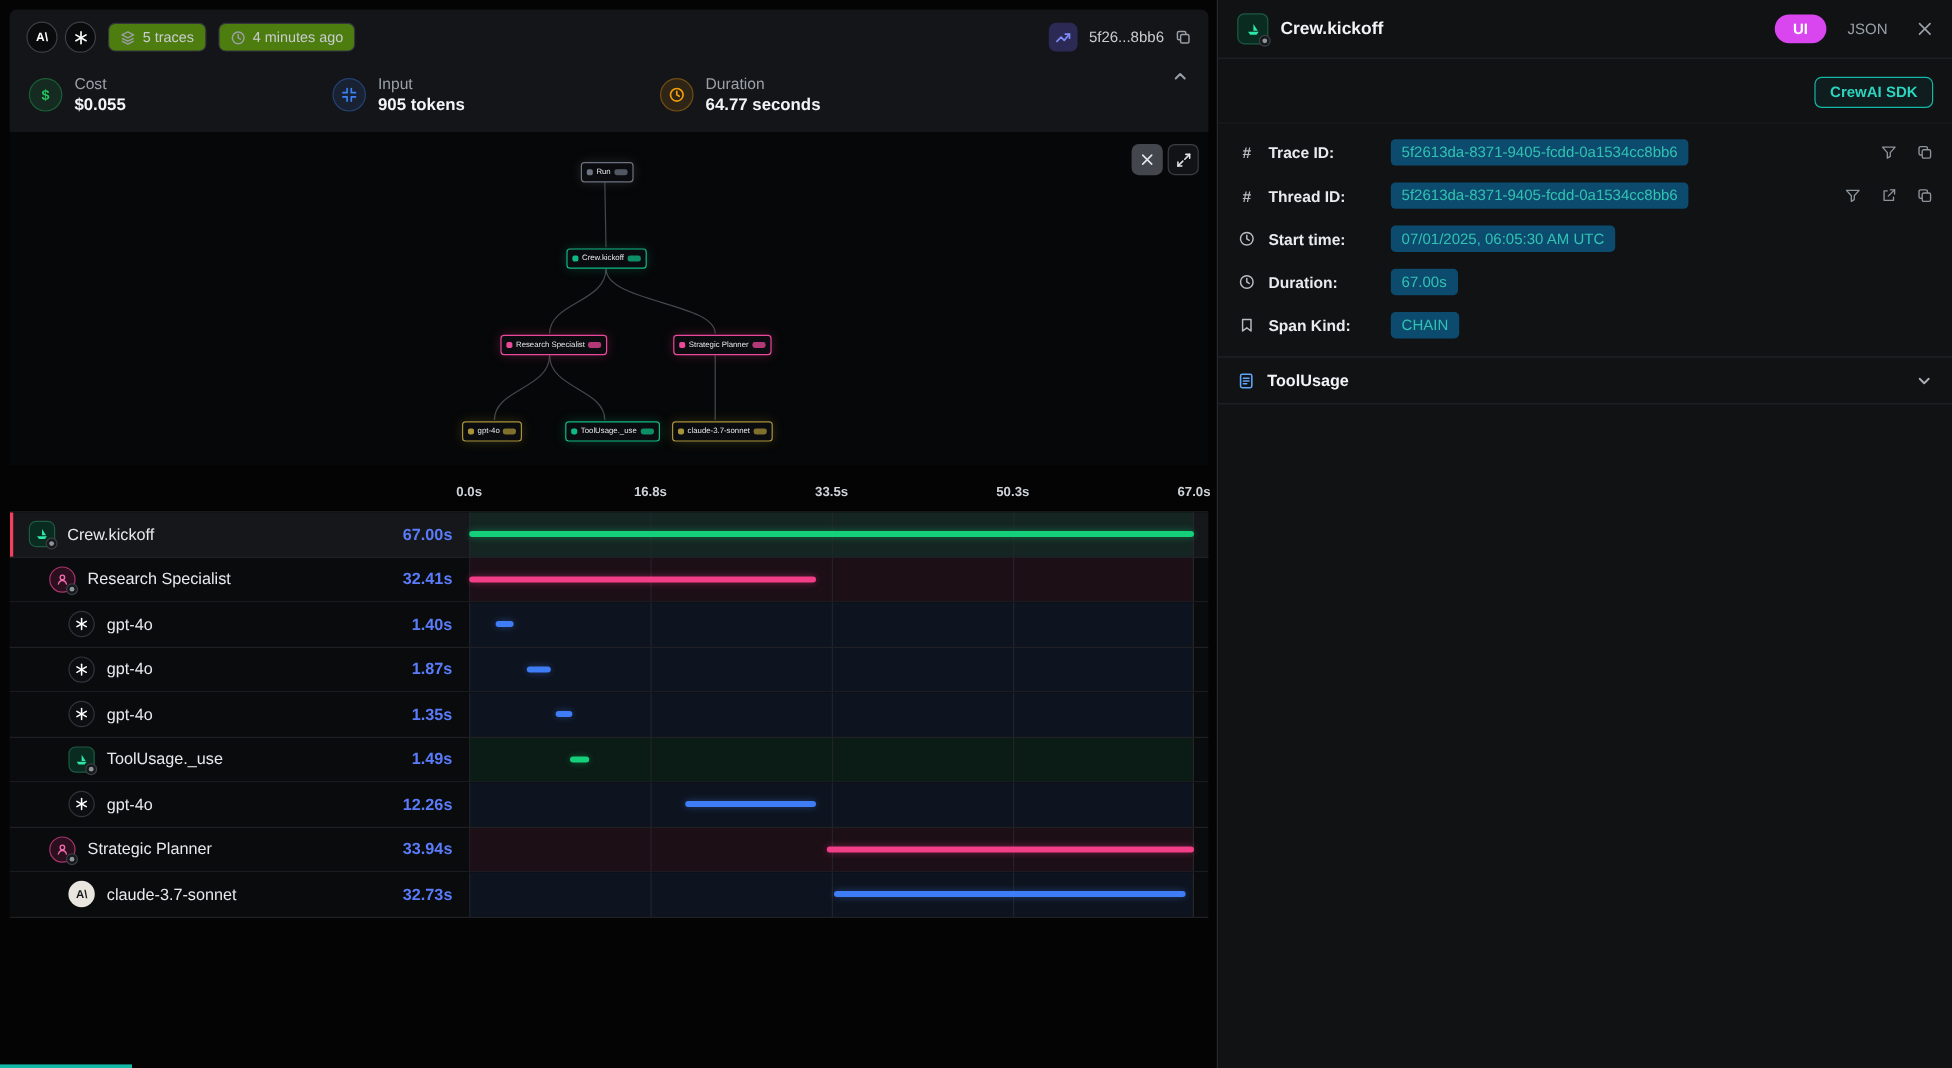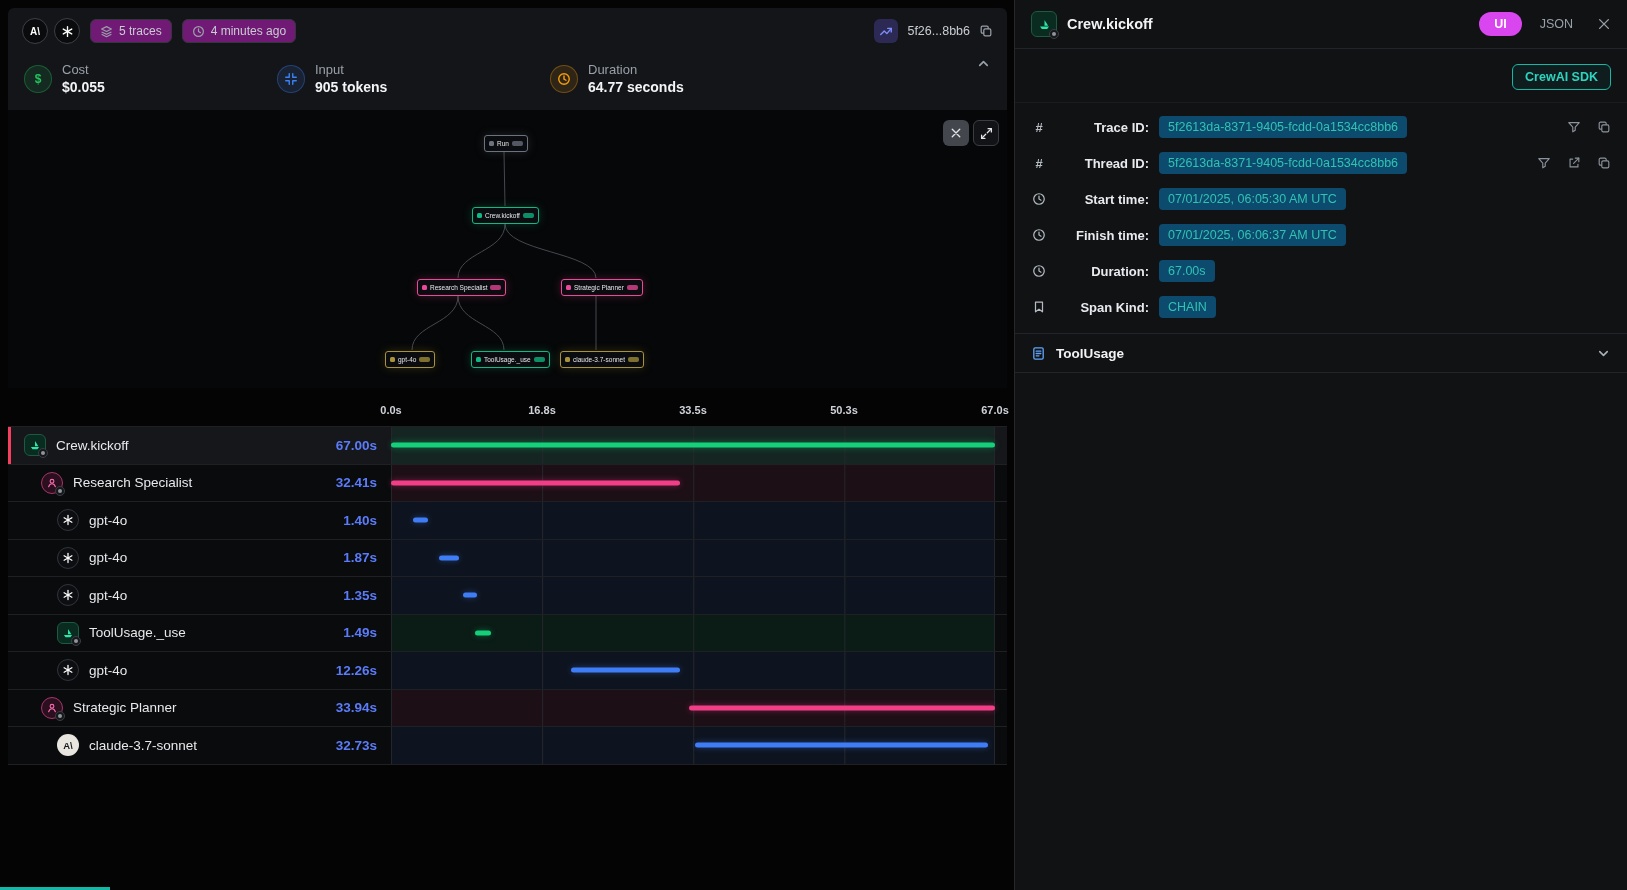--- a/index.html
+++ b/index.html
@@ -8,21 +8,21 @@
        font-family:"Liberation Sans","DejaVu Sans",sans-serif;color:#e7e9ec;}
   button{background:none;border:none;font:inherit;cursor:pointer;padding:0;color:inherit;}
   svg{display:block;}
 
   
   .top-block{position:absolute;left:8px;top:8px;width:999px;background:#141519;border-radius:6px 6px 0 0;}
   .hdr{height:46px;display:flex;align-items:center;gap:10px;padding:0 14px;}
   .logo-circle{width:26px;height:26px;border-radius:50%;background:#0a0b0d;border:1px solid #3c4046;
       display:flex;align-items:center;justify-content:center;color:#fff;font-weight:700;font-size:10px;flex:none;}
   .logo-circle + .logo-circle{margin-left:-4px;}
-  .chip{height:24px;display:flex;align-items:center;gap:6px;padding:0 9px;background:#701a75;
+  .chip{height:24px;display:flex;align-items:center;gap:6px;padding:0 9px;background:#4d7c0f;
       border:1px solid #33373d;border-radius:6px;font-size:12px;color:#c9cdd2;}
   .chip-ic{color:#9aa0a8;display:flex;}
   .hdr-right{margin-left:auto;display:flex;align-items:center;gap:9px;}
   .trend-ic{width:24px;height:24px;border-radius:6px;background:#2c2a54;display:flex;align-items:center;justify-content:center;}
   .trace-id{font-size:12.5px;color:#c9cdd2;}
   .icon-btn{color:#9aa0a8;display:flex;}
 
   .stats{height:56px;display:flex;align-items:center;padding:0 16px 6px;}
   .stat{display:flex;align-items:center;gap:10px;}
   .stat:nth-child(1){width:253px;}
@@ -85,21 +85,21 @@
   .p-title{font-size:14.5px;font-weight:700;color:#f1f3f5;}
   .tab-ui{margin-left:auto;background:#d946ef;color:#fff;border-radius:999px;padding:5px 15px;font-size:12.5px;font-weight:600;}
   .tab-json{color:#9aa0a8;font-size:12.5px;padding:5px 8px;}
   .p-close{color:#9aa0a8;margin-left:6px;display:flex;}
   .sdk-row{display:flex;justify-content:flex-end;padding:15px 16px 12px;border-bottom:1px solid #1a1c1f;}
   .sdk-badge{border:1px solid #14b8a6;color:#2dd4bf;background:rgba(20,184,166,.07);
       padding:5px 12px;border-radius:6px;font-size:12.5px;font-weight:700;}
   .fields{padding:6px 16px 8px;}
   .f-row{display:flex;align-items:center;height:36px;gap:10px;}
   .f-icon{width:16px;color:#b7bcc2;display:flex;justify-content:center;font-size:13px;font-weight:700;}
-  .f-label{font-size:13px;font-weight:600;color:#e8eaed;width:92px;flex:none;text-align:right;}
+  .f-label{font-size:13px;font-weight:600;color:#e8eaed;width:92px;flex:none;}
   .f-val{background:#0c4a6e;color:#31c3b2;font-size:12.5px;padding:4px 9px;border-radius:4px;white-space:nowrap;}
   .f-actions{margin-left:auto;display:flex;gap:16px;color:#8d939b;}
   .f-actions span{display:flex;cursor:pointer;}
   .attr-row{border-top:1px solid #222429;border-bottom:1px solid #222429;height:40px;display:flex;
       align-items:center;gap:10px;padding:0 16px;cursor:pointer;}
   .attr-icon{color:#60a5fa;display:flex;}
   .attr-label{font-size:13.5px;font-weight:700;color:#f1f3f5;}
   .attr-chevron{margin-left:auto;color:#aab0b6;display:flex;}
 </style>
 </head>
@@ -497,38 +497,28 @@
         <span class="f-icon">
           <svg width="14" height="14" viewBox="0 0 16 16" fill="none" stroke="currentColor" stroke-width="1.4" stroke-linecap="round">
               <circle cx="8" cy="8" r="6"></circle>
               <path d="M8 4.6V8l2.3 1.4"></path>
             </svg>
         </span>
         <span class="f-label">Start time:</span>
         <span class="f-val">07/01/2025, 06:05:30 AM UTC</span>
       </div>
 
+
       <div class="f-row">
         <span class="f-icon">
           <svg width="14" height="14" viewBox="0 0 16 16" fill="none" stroke="currentColor" stroke-width="1.4" stroke-linecap="round">
               <circle cx="8" cy="8" r="6"></circle>
               <path d="M8 4.6V8l2.3 1.4"></path>
             </svg>
         </span>
-        <span class="f-label">Finish time:</span>
-        <span class="f-val">07/01/2025, 06:06:37 AM UTC</span>
-      </div>
-
-      <div class="f-row">
-        <span class="f-icon">
-          <svg width="14" height="14" viewBox="0 0 16 16" fill="none" stroke="currentColor" stroke-width="1.4" stroke-linecap="round">
-              <circle cx="8" cy="8" r="6"></circle>
-              <path d="M8 4.6V8l2.3 1.4"></path>
-            </svg>
-        </span>
         <span class="f-label">Duration:</span>
         <span class="f-val">67.00s</span>
       </div>
 
       <div class="f-row">
         <span class="f-icon">
           <svg width="14" height="14" viewBox="0 0 16 16" fill="none" stroke="currentColor" stroke-width="1.4" stroke-linejoin="round">
               <path d="M4 2.5h8v11l-4-3-4 3z"></path>
             </svg>
         </span>

